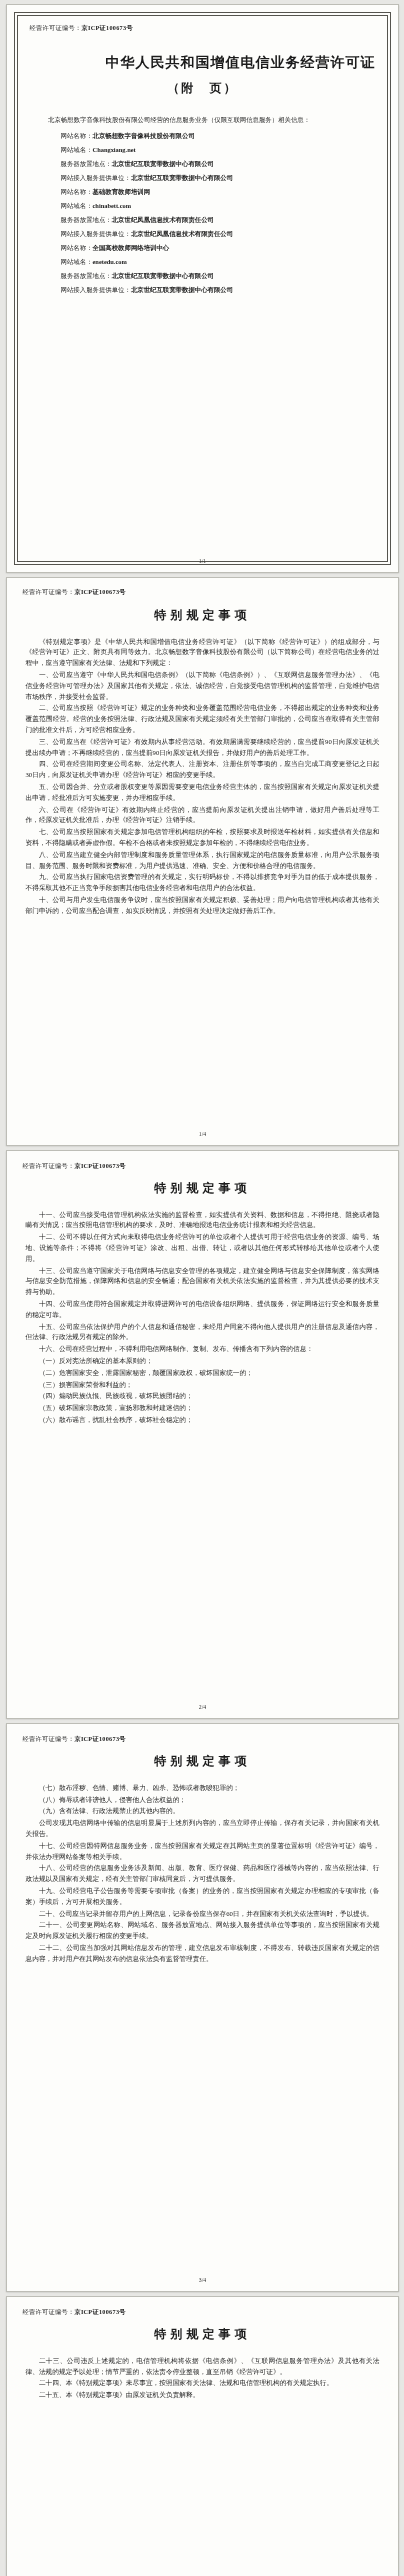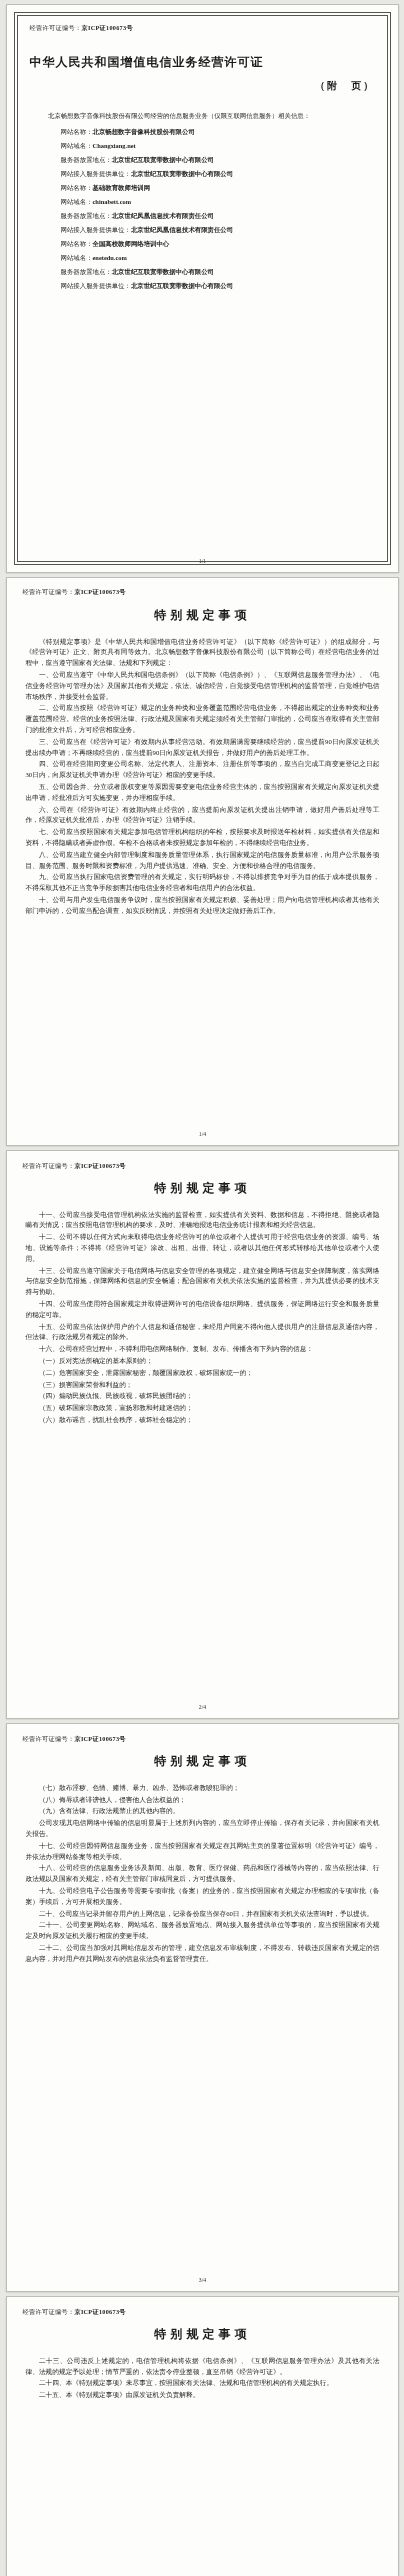--- a/index.html
+++ b/index.html
@@ -39,29 +39,29 @@
     padding: 7.2px 11.3px;
     box-sizing: border-box;
   }
   .cert-head {
     font-size: 6.2px;
     letter-spacing: 0.3px;
   }
   .cert-head .num { font-weight: bold; }
   .cert-title {
     margin: 21.6px 0 0 0;
-    text-align: left;
-    font-size: 12px;
+    text-align: right;
+    font-size: 14px;
     font-weight: bold;
     letter-spacing: 1px;
   }
   .cert-subtitle {
     margin: 8.2px 0 0 0;
-    text-align: right;
-    font-size: 10px;
+    text-align: center;
+    font-size: 12px;
     font-weight: bold;
     letter-spacing: 2.1px;
   }
   .cert-intro {
     margin: 17.5px 18.5px 4.1px 18.5px;
     font-size: 6.4px;
     line-height: 10.3px;
   }
   .cert-rows {
     margin: 3.1px 18.5px 0 31px;

